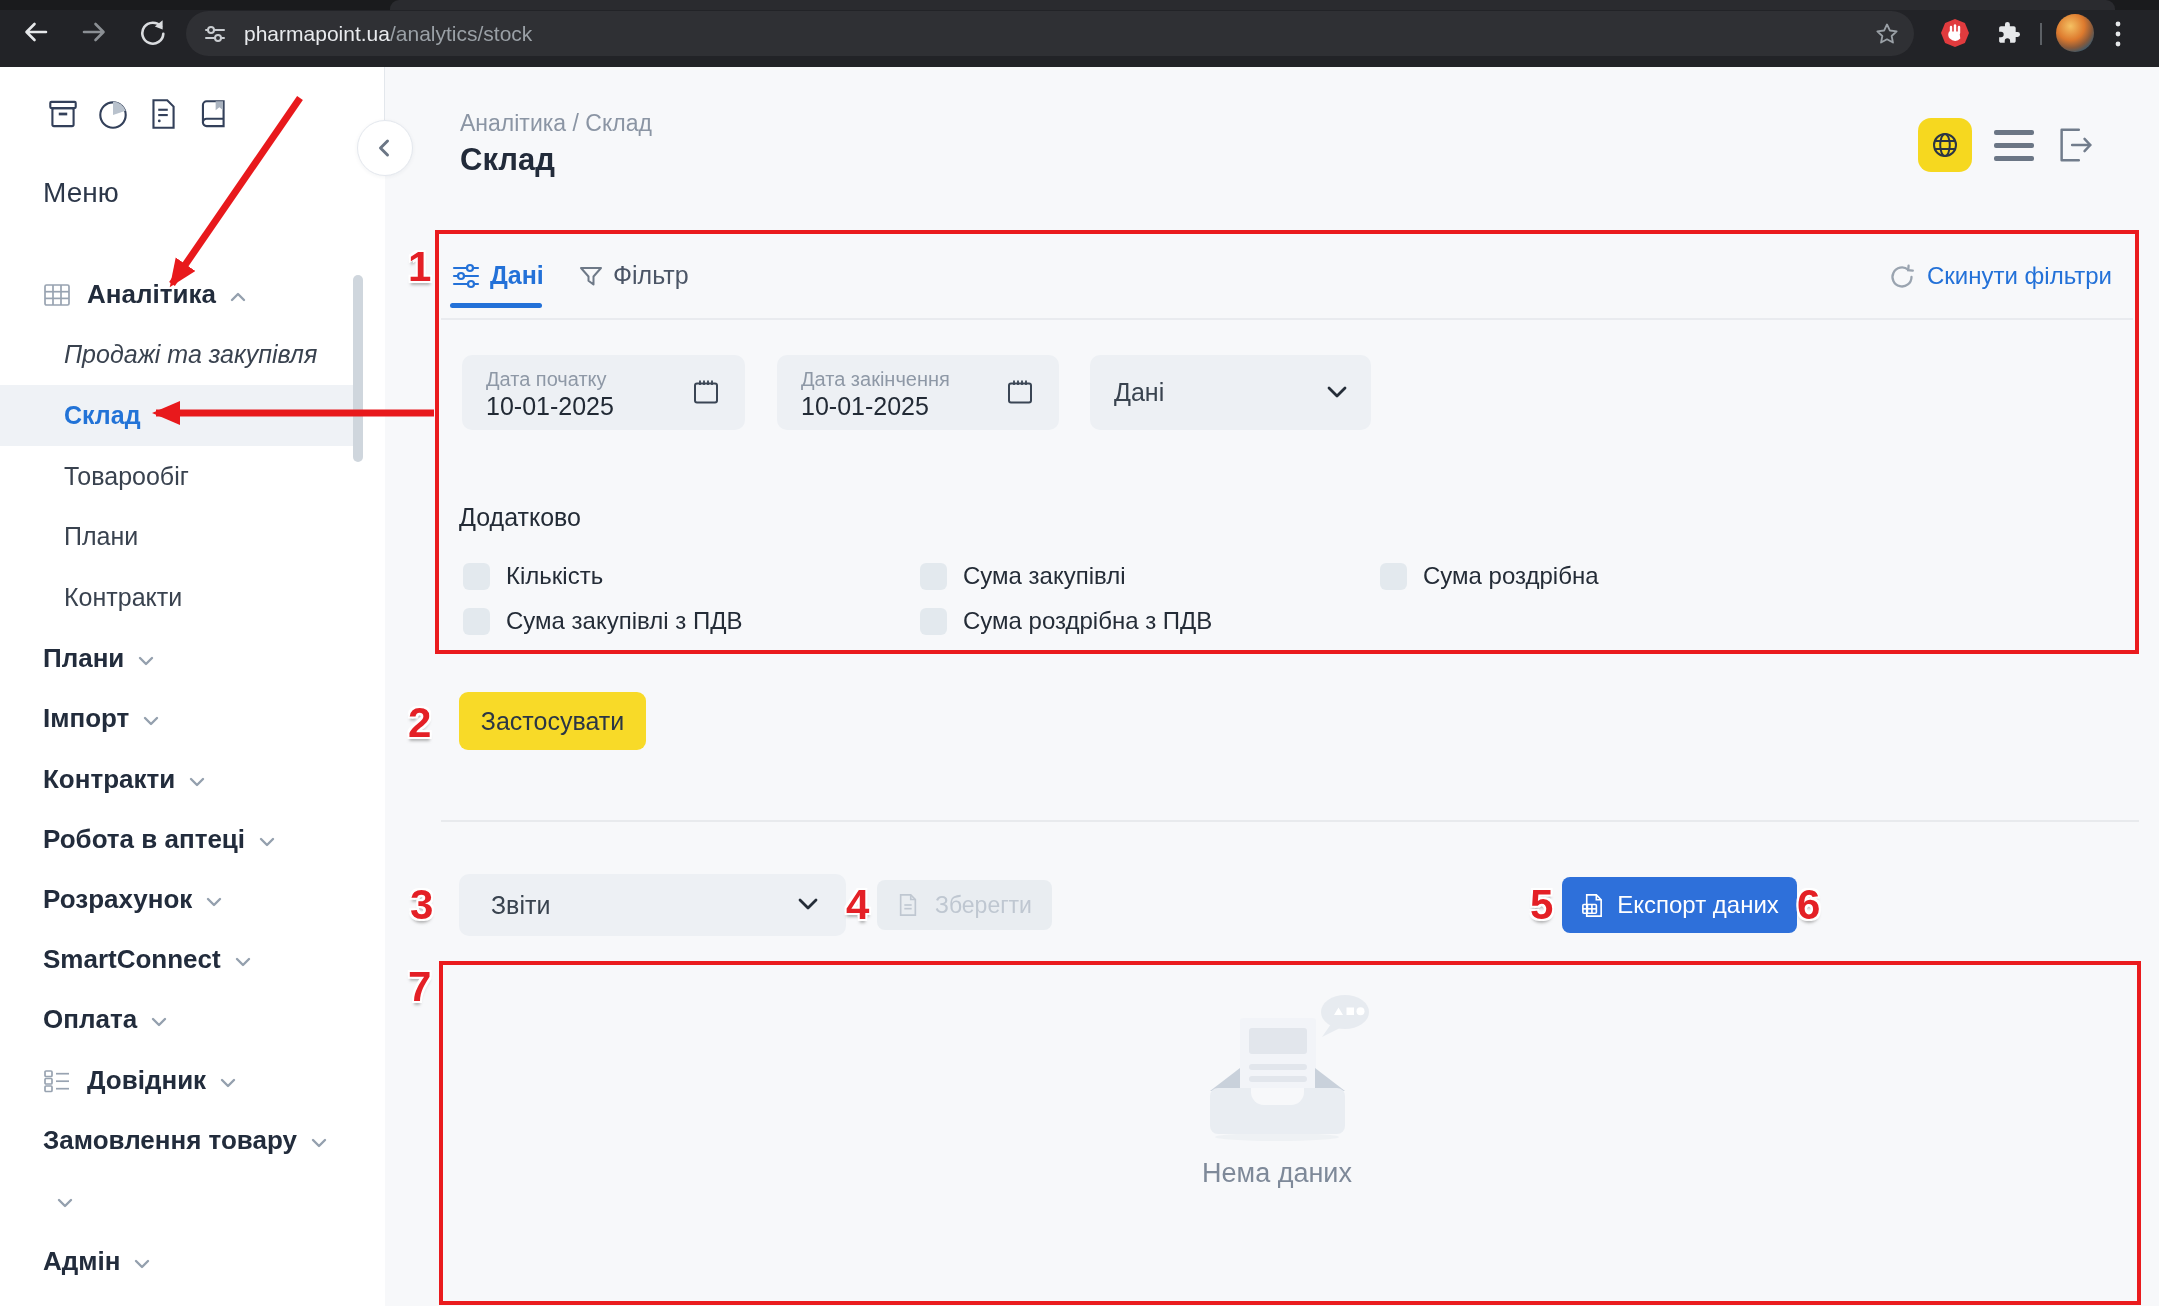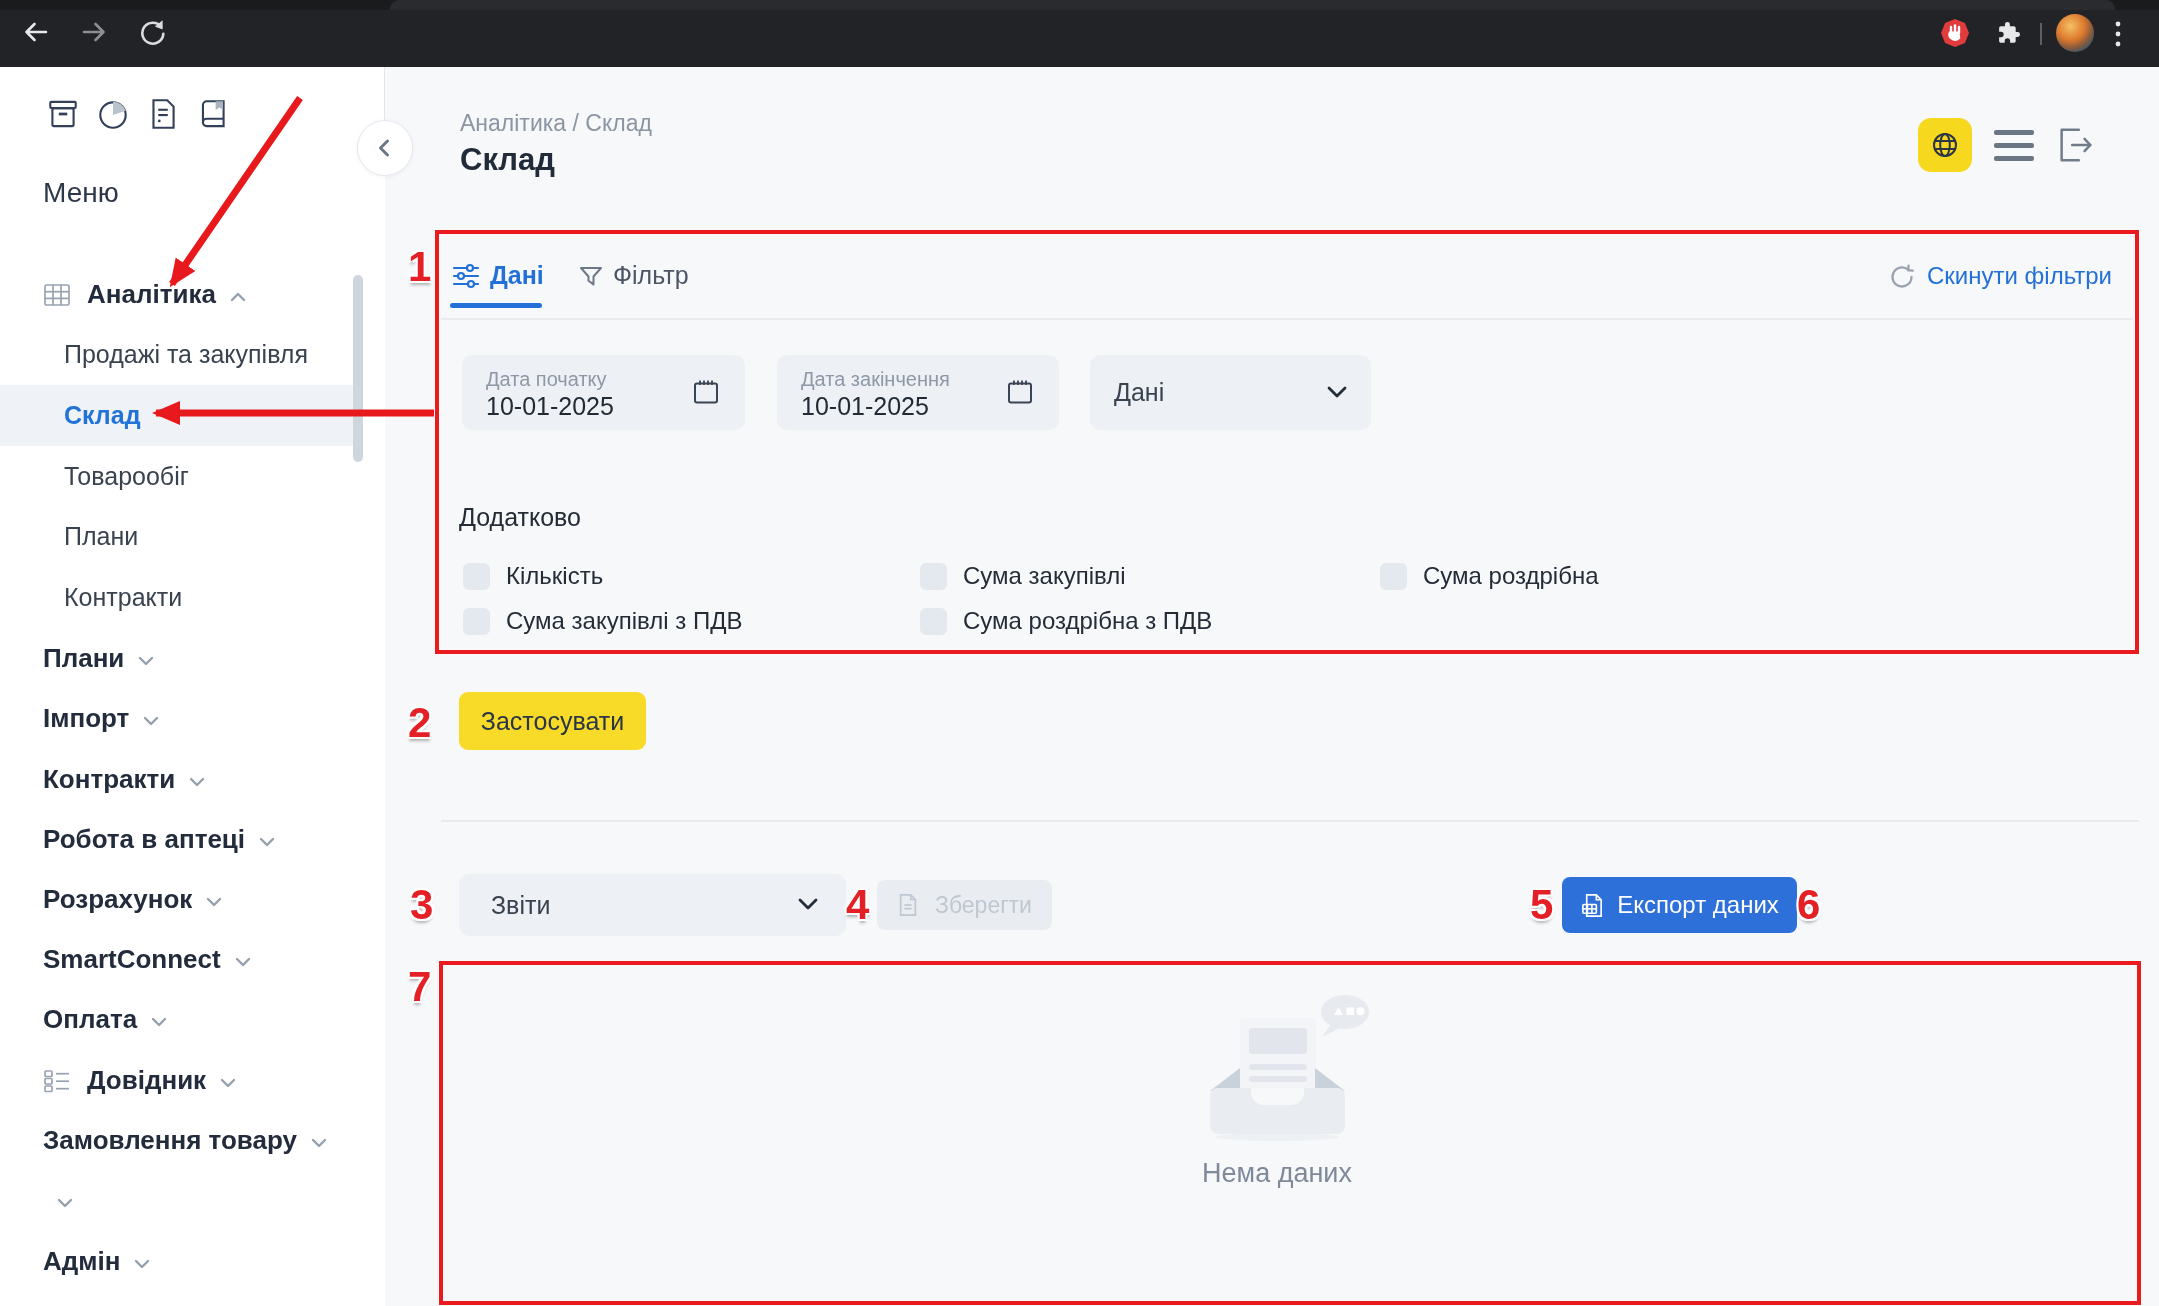--- a/index.html
+++ b/index.html
@@ -80,20 +80,34 @@
       <svg width="30" height="30" viewBox="0 0 30 30">
           <path d="M5 15 H24 M16.5 7 L24.5 15 L16.5 23" stroke="#8b8f94" stroke-width="2.6" fill="none" stroke-linecap="round" stroke-linejoin="round"></path>
         </svg>
     </div>
     <div class="navbtn" style="left:136px;">
       <svg width="28" height="28" viewBox="0 0 28 28">
           <path d="M23 8.6 A10.5 10.5 0 1 0 25.3 15.8" stroke="#dadcdf" stroke-width="2.6" fill="none" stroke-linecap="round"></path>
           <polygon points="24.6,2.2 24.6,11.4 16.8,8.6" fill="#dadcdf"></polygon>
         </svg>
     </div>
+    <div class="omnibox">
+      <svg width="22" height="22" viewBox="0 0 22 22">
+          <g stroke="#c9ccd0" stroke-width="2" stroke-linecap="round">
+            <line x1="2" y1="7" x2="20" y2="7"></line>
+            <line x1="2" y1="15" x2="20" y2="15"></line>
+          </g>
+          <circle cx="7" cy="7" r="3" fill="#2f3034" stroke="#c9ccd0" stroke-width="2"></circle>
+          <circle cx="14" cy="15" r="3" fill="#2f3034" stroke="#c9ccd0" stroke-width="2"></circle>
+        </svg>
+      <span class="urltext"><span>pharmapoint.ua</span><span class="urlpath">/analytics/stock</span></span>
+      <svg width="26" height="26" viewBox="0 0 24 24">
+          <path d="M12 3.2 l2.7 5.6 6.2 .8 -4.6 4.2 1.2 6.1 -5.5 -3 -5.5 3 1.2 -6.1 -4.6 -4.2 6.2 -.8 z" fill="none" stroke="#9aa0a6" stroke-width="1.7" stroke-linejoin="round"></path>
+        </svg>
+    </div>
     <div class="abs" style="left:1940px;top:18px;">
       <svg width="30" height="30" viewBox="0 0 30 30">
           <polygon points="15,1 24.9,5.1 29,15 24.9,24.9 15,29 5.1,24.9 1,15 5.1,5.1" fill="#e13b3e"></polygon>
           <g stroke="#fff" stroke-width="2.4" stroke-linecap="round">
             <line x1="11" y1="9" x2="11" y2="15"></line>
             <line x1="15" y1="7.5" x2="15" y2="15"></line>
             <line x1="19" y1="9" x2="19" y2="15"></line>
           </g>
           <path d="M9 13.5 q-1.8 4.5 .8 7 q2.4 2.4 5.4 2.4 q3.1 0 5.1 -2.4 l-.9 -7 z" fill="#fff"></path>
         </svg>
@@ -157,21 +171,21 @@
               <line x1="2" y1="16.4" x2="26" y2="16.4"></line>
             </svg>
           </span>
           <span class="mlabel">Аналітика</span>
           <span class="chev">
             <svg width="16" height="10" viewBox="0 0 16 10" fill="none" stroke="#94a0ae" stroke-width="2.4" stroke-linecap="round" stroke-linejoin="round">
               <polyline points="2,8 8,2 14,8"></polyline>
             </svg>
           </span>
         </div>
-        <div class="menu-row sub" style="top: 257px;">
+        <div class="menu-row sub" style="top: 257px; font-style: italic;">
           <span class="mlabel">Продажі та закупівля</span>
         </div>
         <div class="menu-row sub active" style="top: 318px;">
           <span class="mlabel">Склад</span>
         </div>
         <div class="menu-row sub" style="top: 379px;">
           <span class="mlabel">Товарообіг</span>
         </div>
         <div class="menu-row sub" style="top: 439px;">
           <span class="mlabel">Плани</span>

